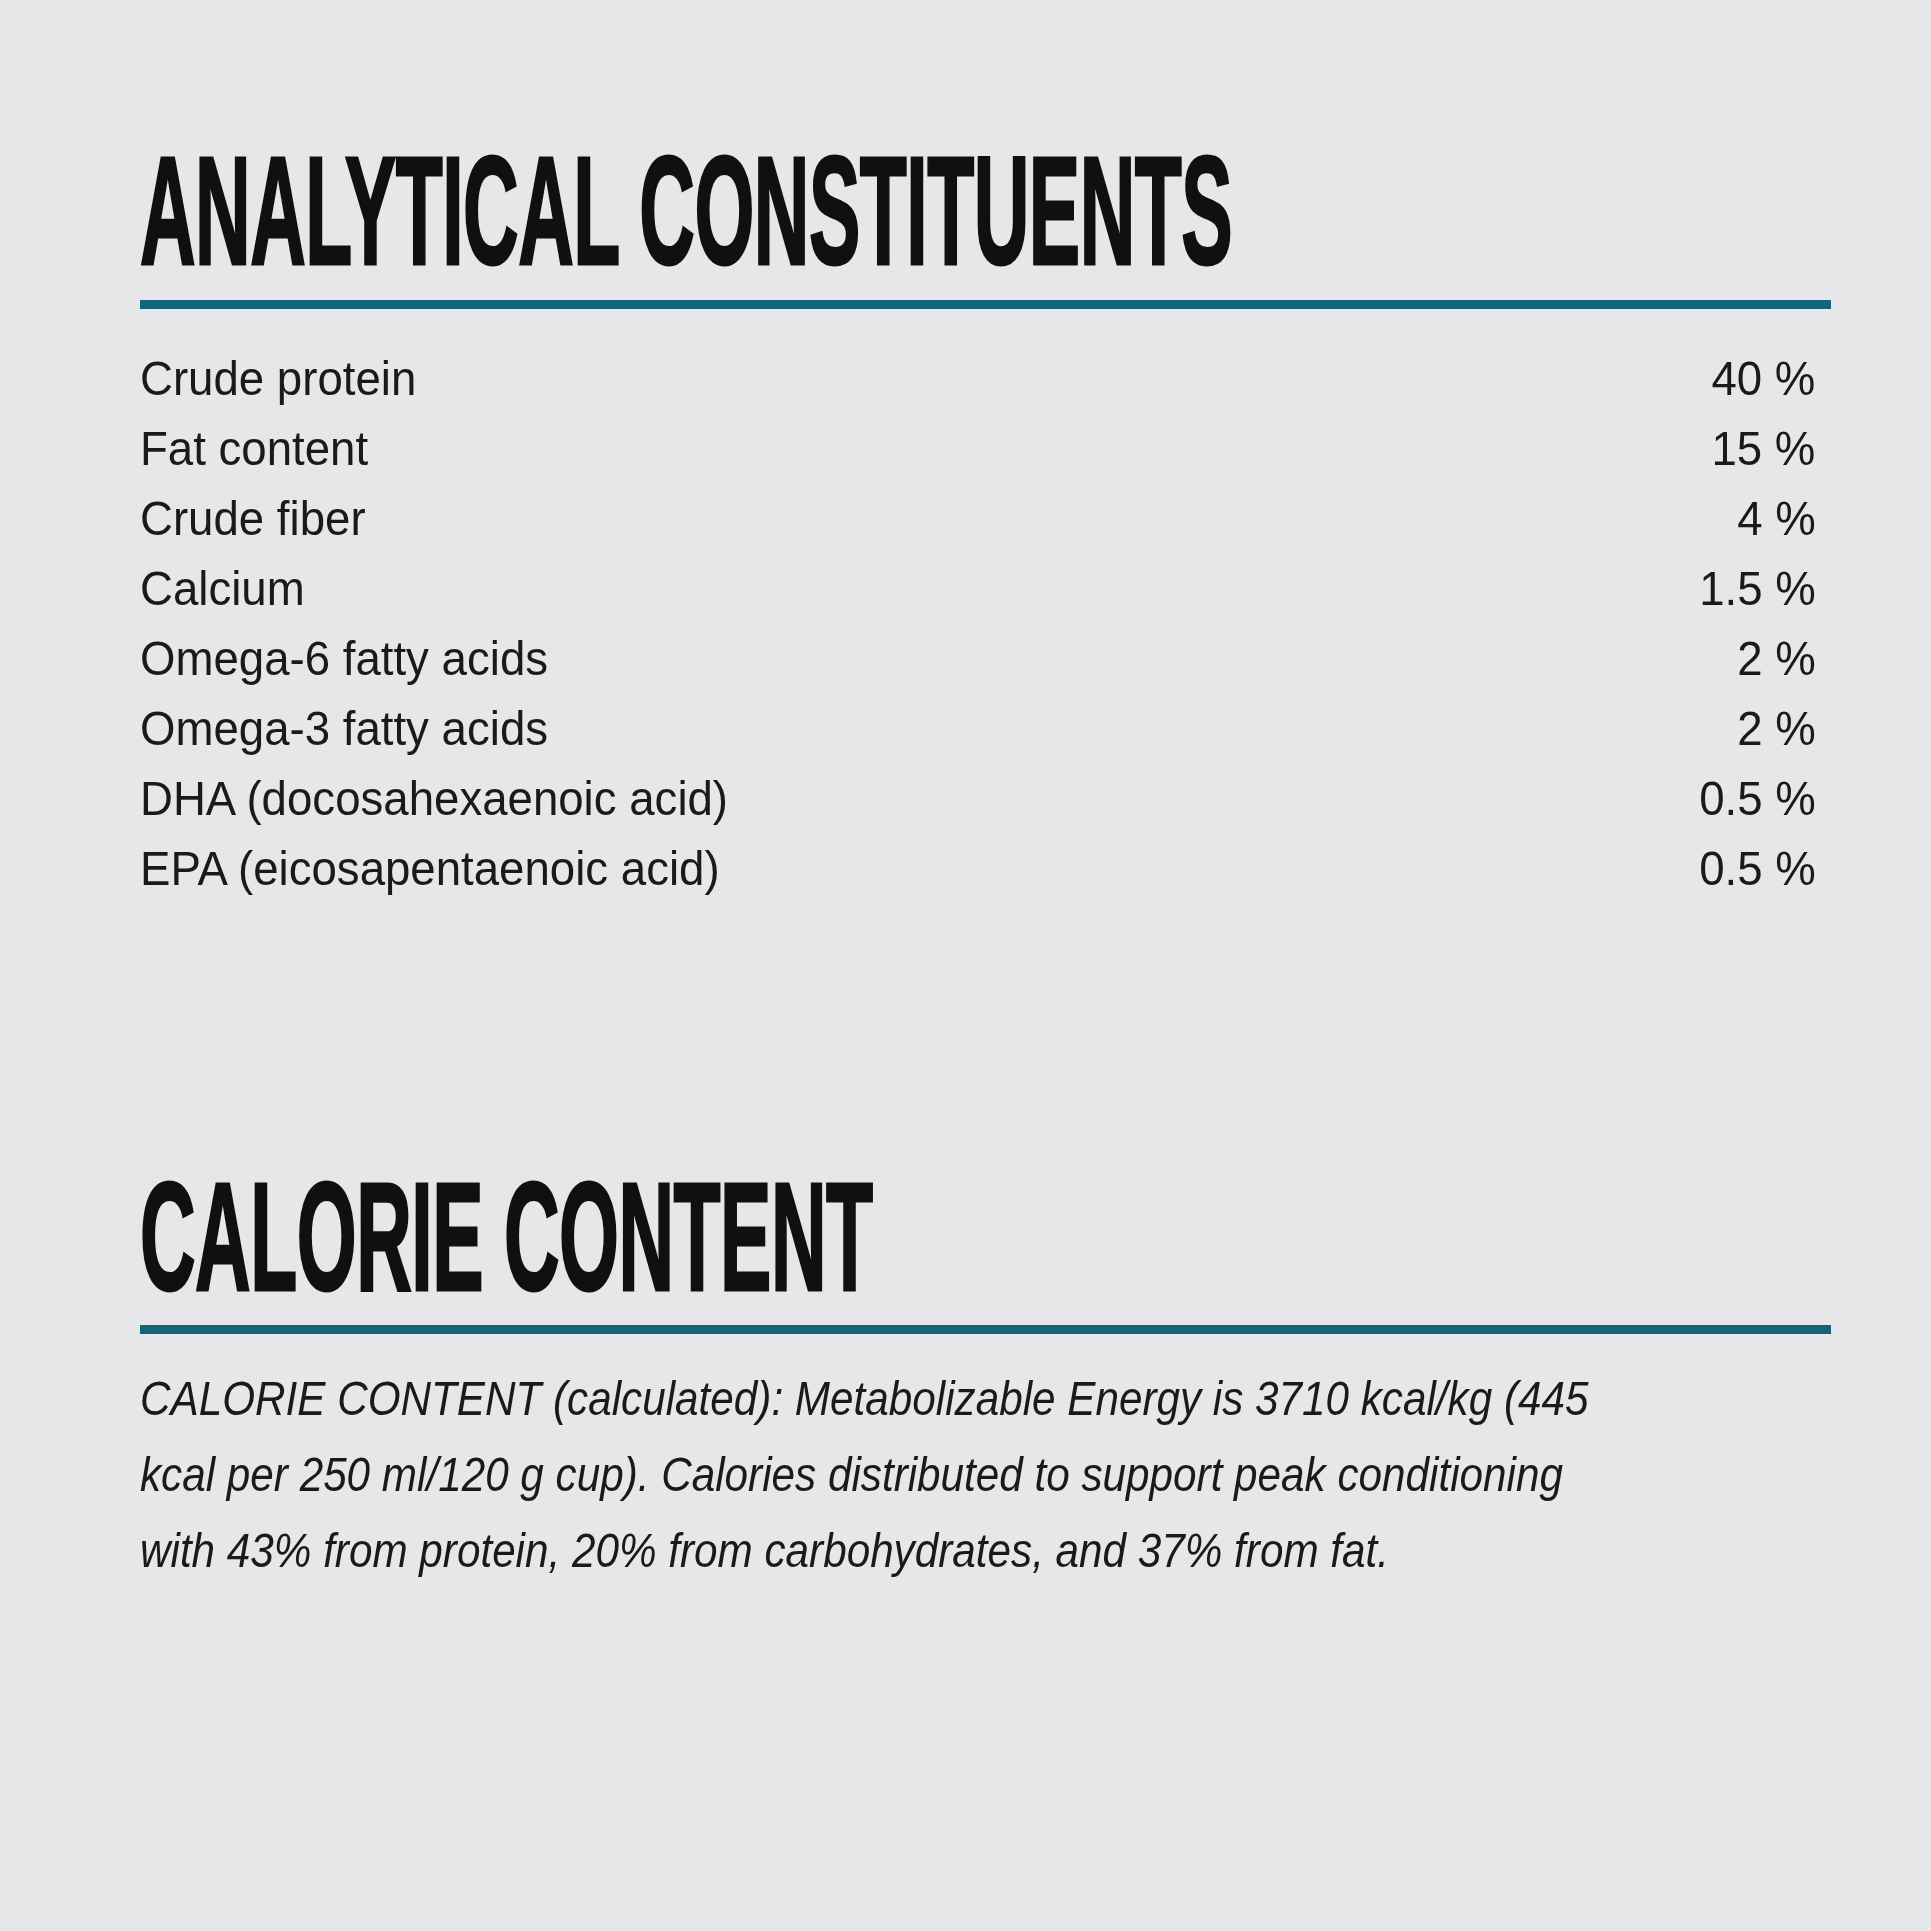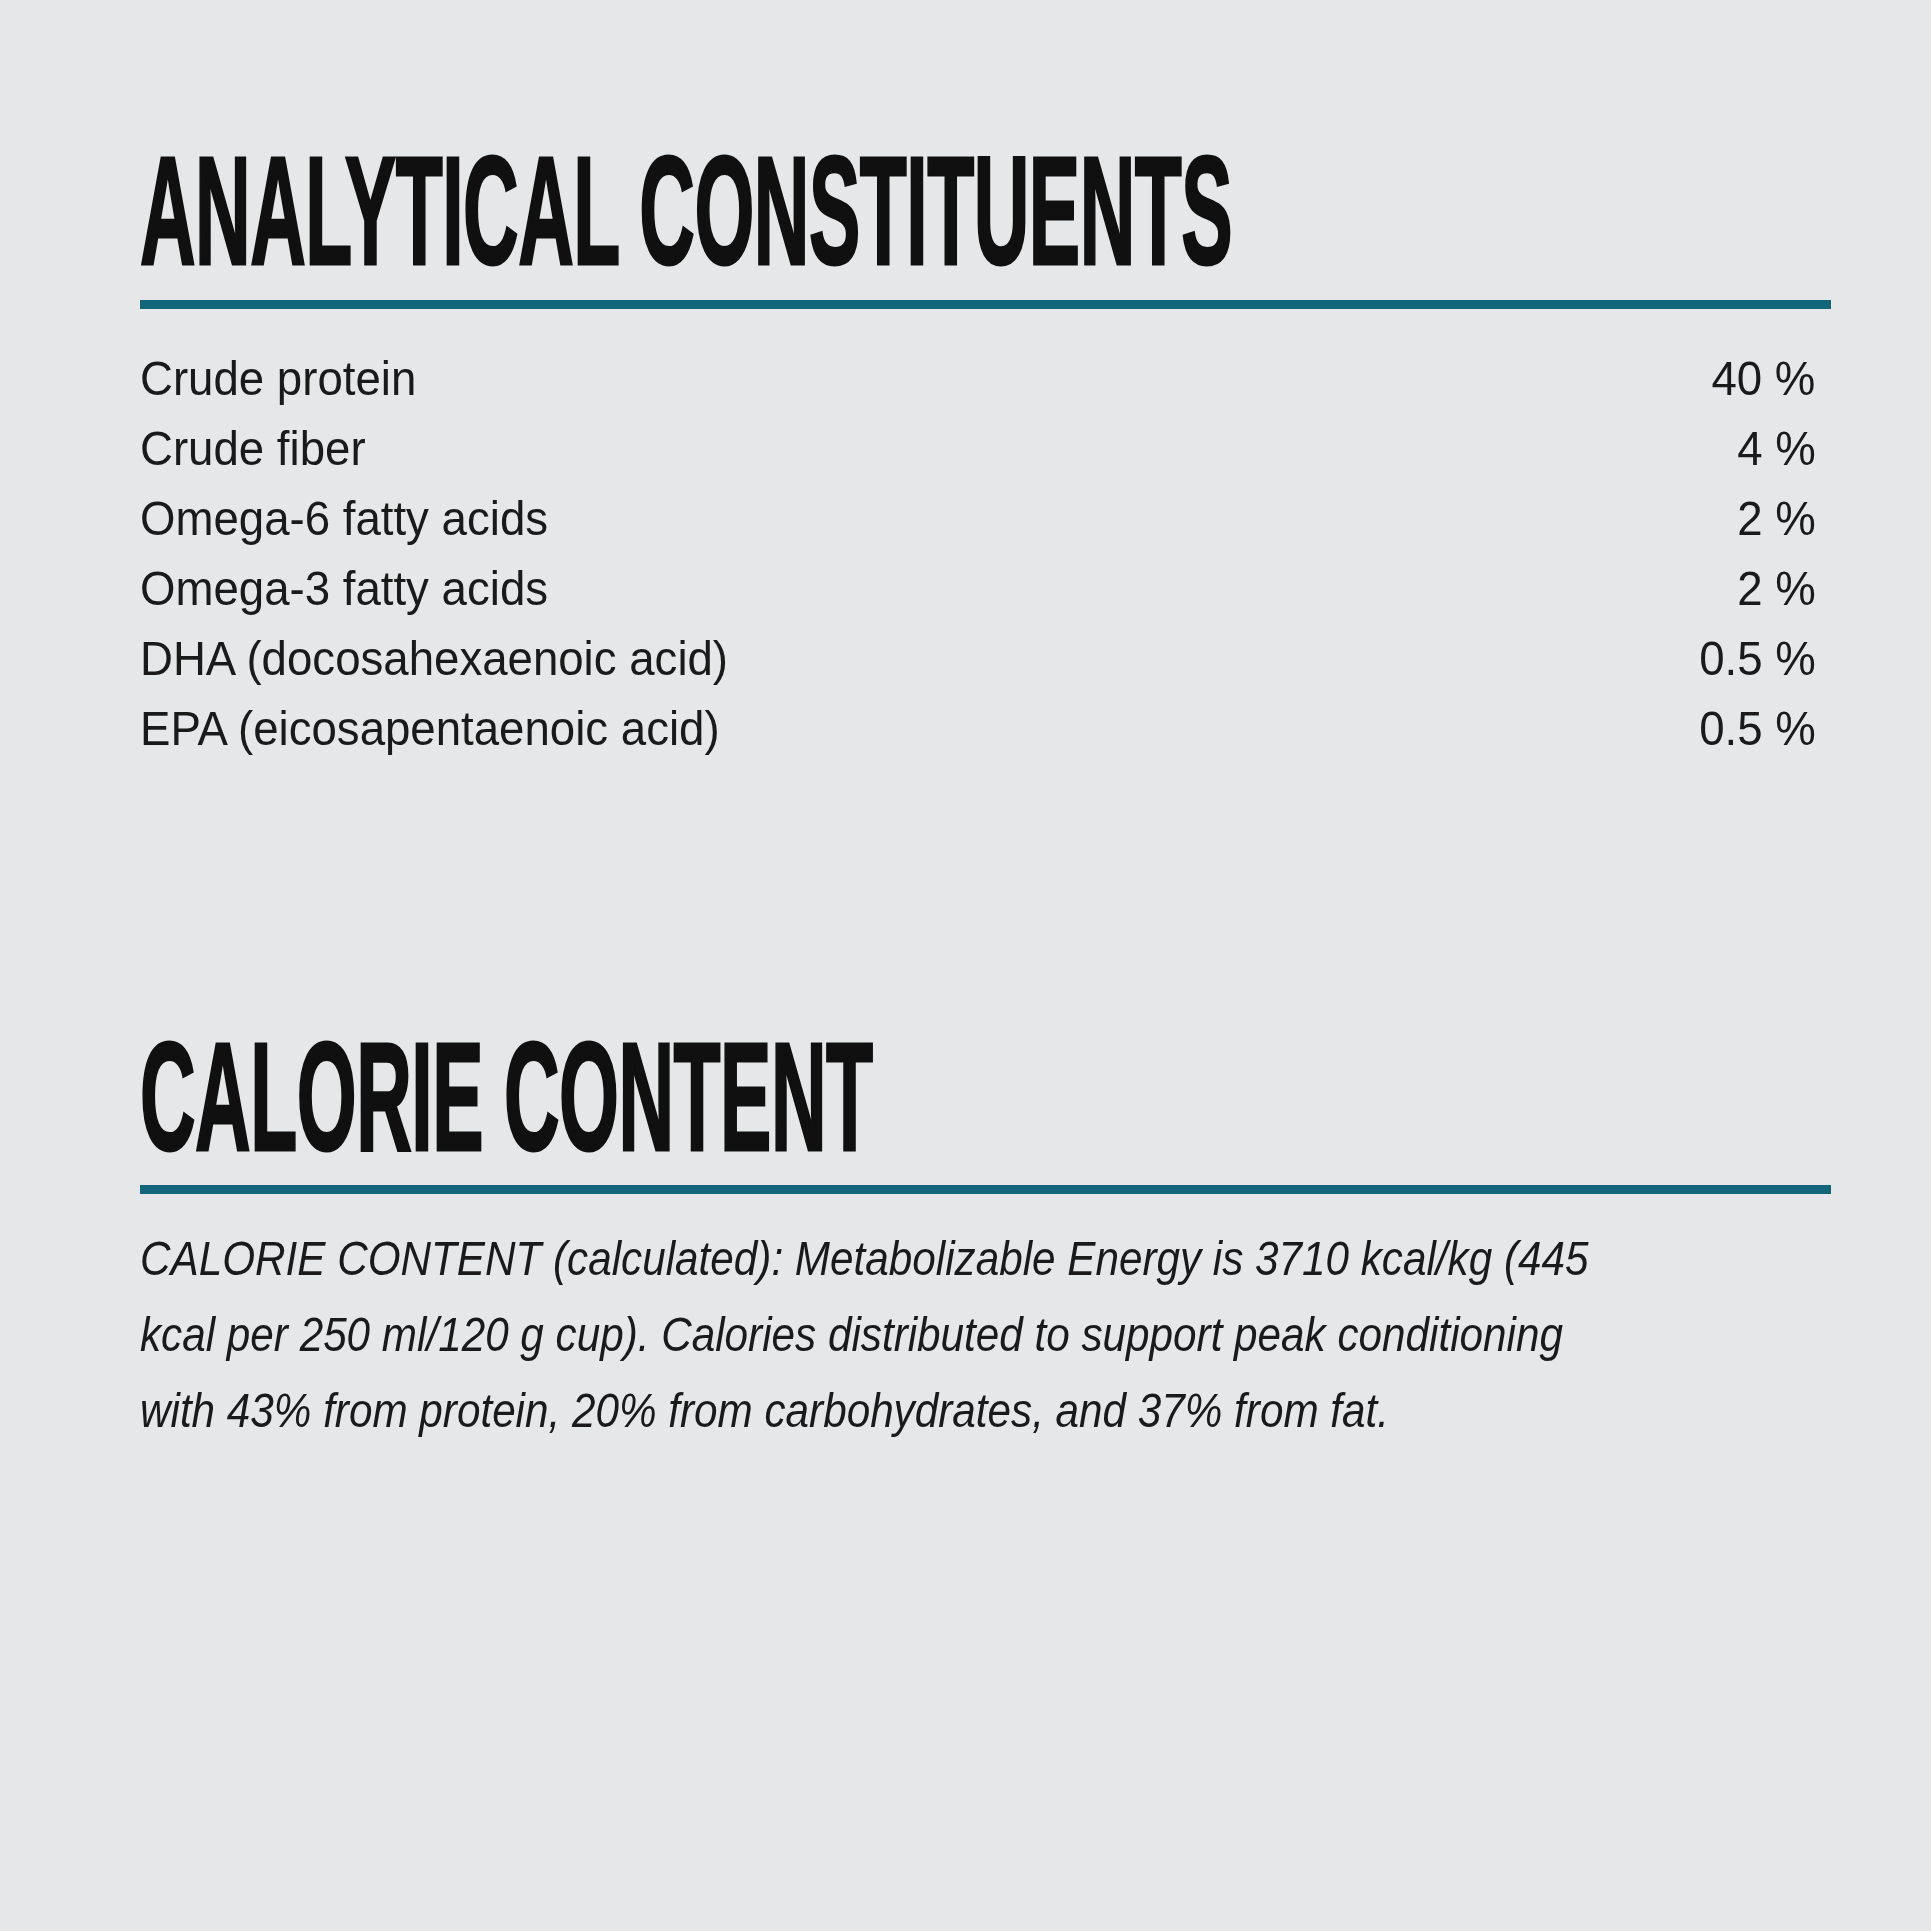--- a/index.html
+++ b/index.html
@@ -82,22 +82,30 @@
 
   <h1 class="display h1">ANALYTICAL CONSTITUENTS</h1>
   <div class="rule"></div>
 
   <div class="rows">
     <div class="row">
       <span class="label">Crude protein</span>
       <span class="value">40 %</span>
     </div>
     <div class="row">
+      <span class="label">Fat content</span>
+      <span class="value">15 %</span>
+    </div>
+    <div class="row">
       <span class="label">Crude fiber</span>
       <span class="value">4 %</span>
+    </div>
+    <div class="row">
+      <span class="label">Calcium</span>
+      <span class="value">1.5 %</span>
     </div>
     <div class="row">
       <span class="label">Omega-6 fatty acids</span>
       <span class="value">2 %</span>
     </div>
     <div class="row">
       <span class="label">Omega-3 fatty acids</span>
       <span class="value">2 %</span>
     </div>
     <div class="row">

